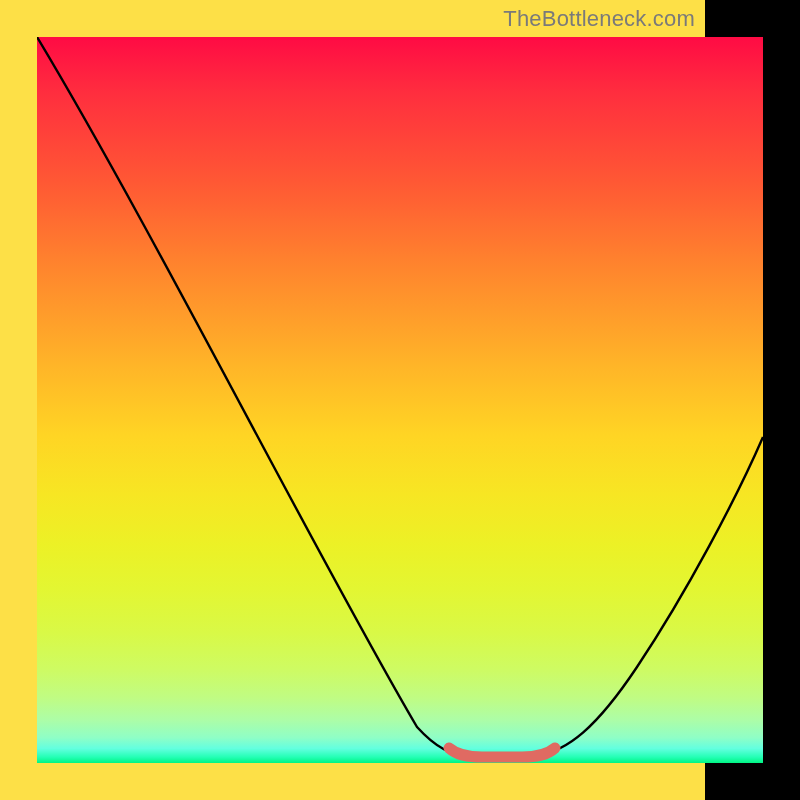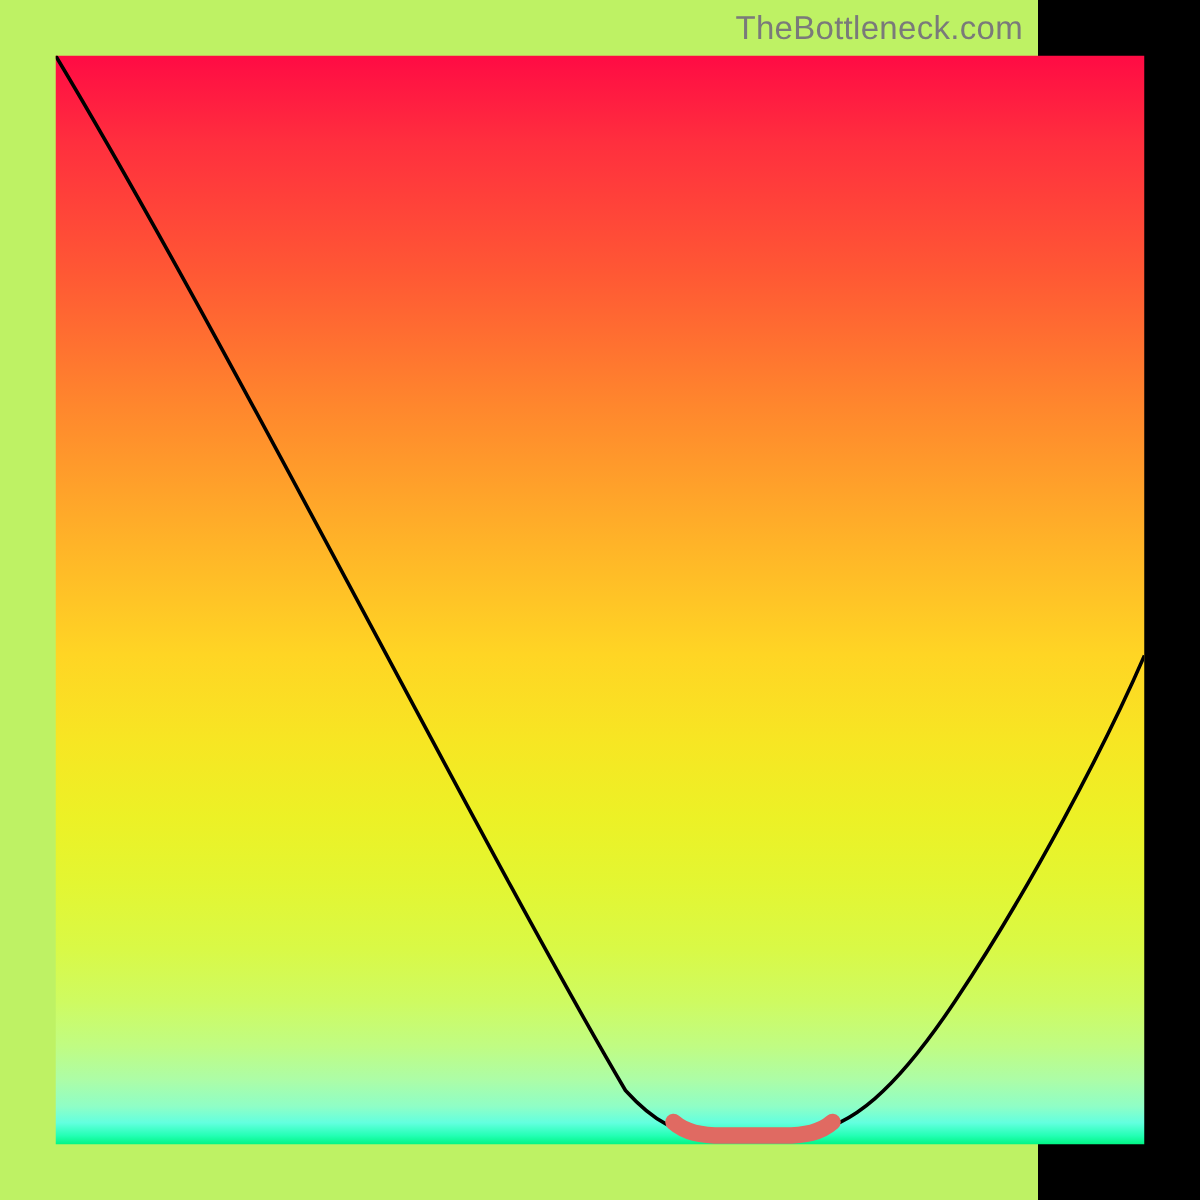--- a/index.html
+++ b/index.html
@@ -10,21 +10,22 @@
     background: #000;
     overflow: hidden;
     font-family: Arial, Helvetica, sans-serif;
   }
   .frame {
     position: absolute;
     top: 0;
     left: 0;
     width: 692px;
     height: 800px;
-    background: #bef264;
+    background: #fde047;
+    padding-left: 13px;
   }
   .plot {
     position: absolute;
     top: 37px;
     left: 37px;
     width: 726px;
     height: 726px;
     overflow: hidden;
   }
   .gradient {

